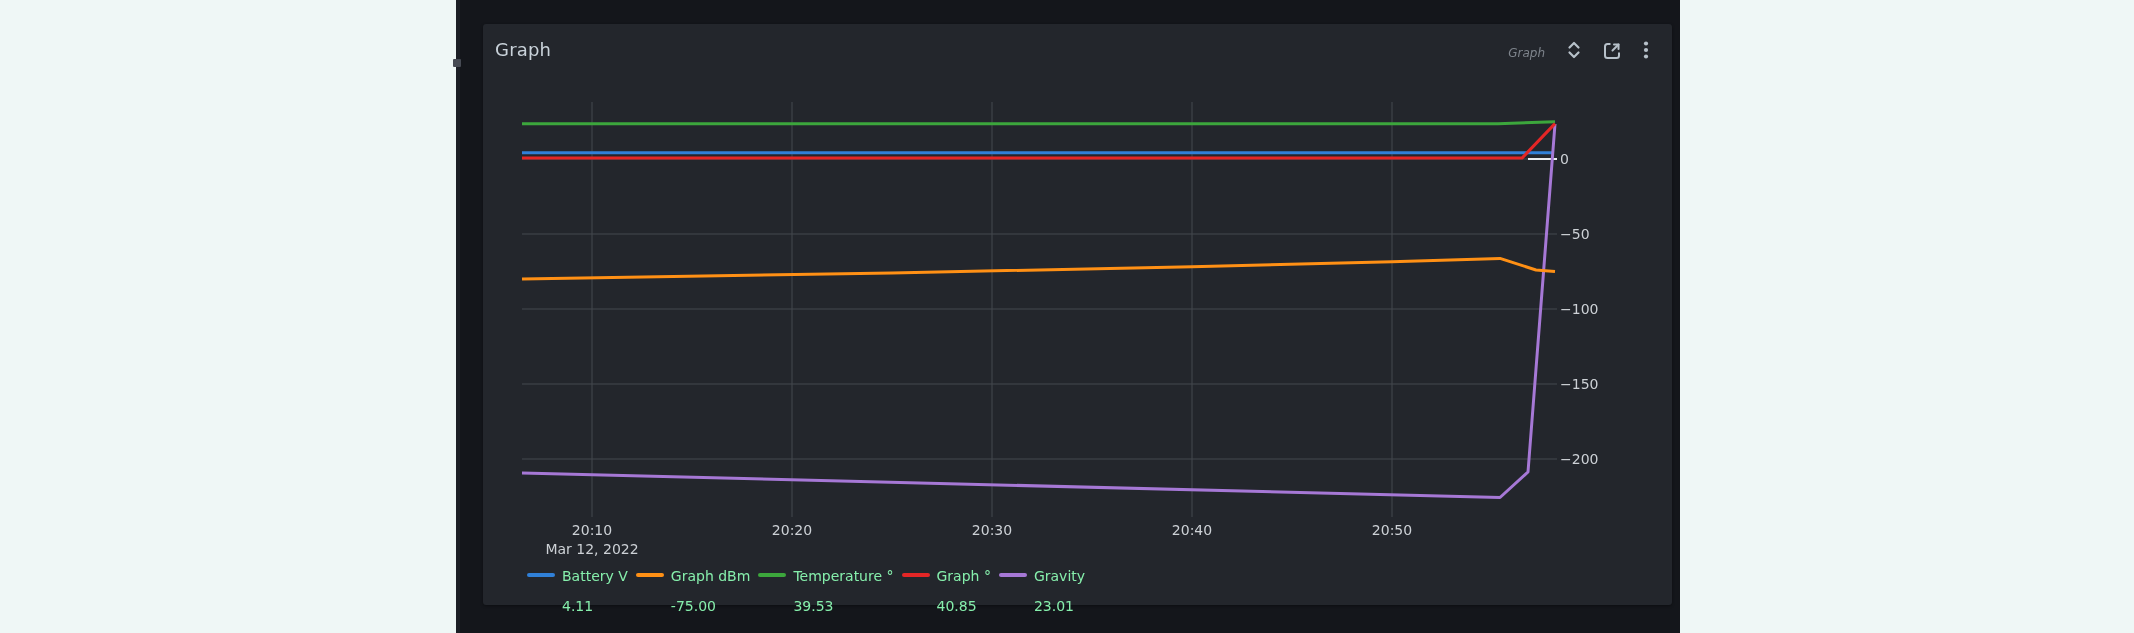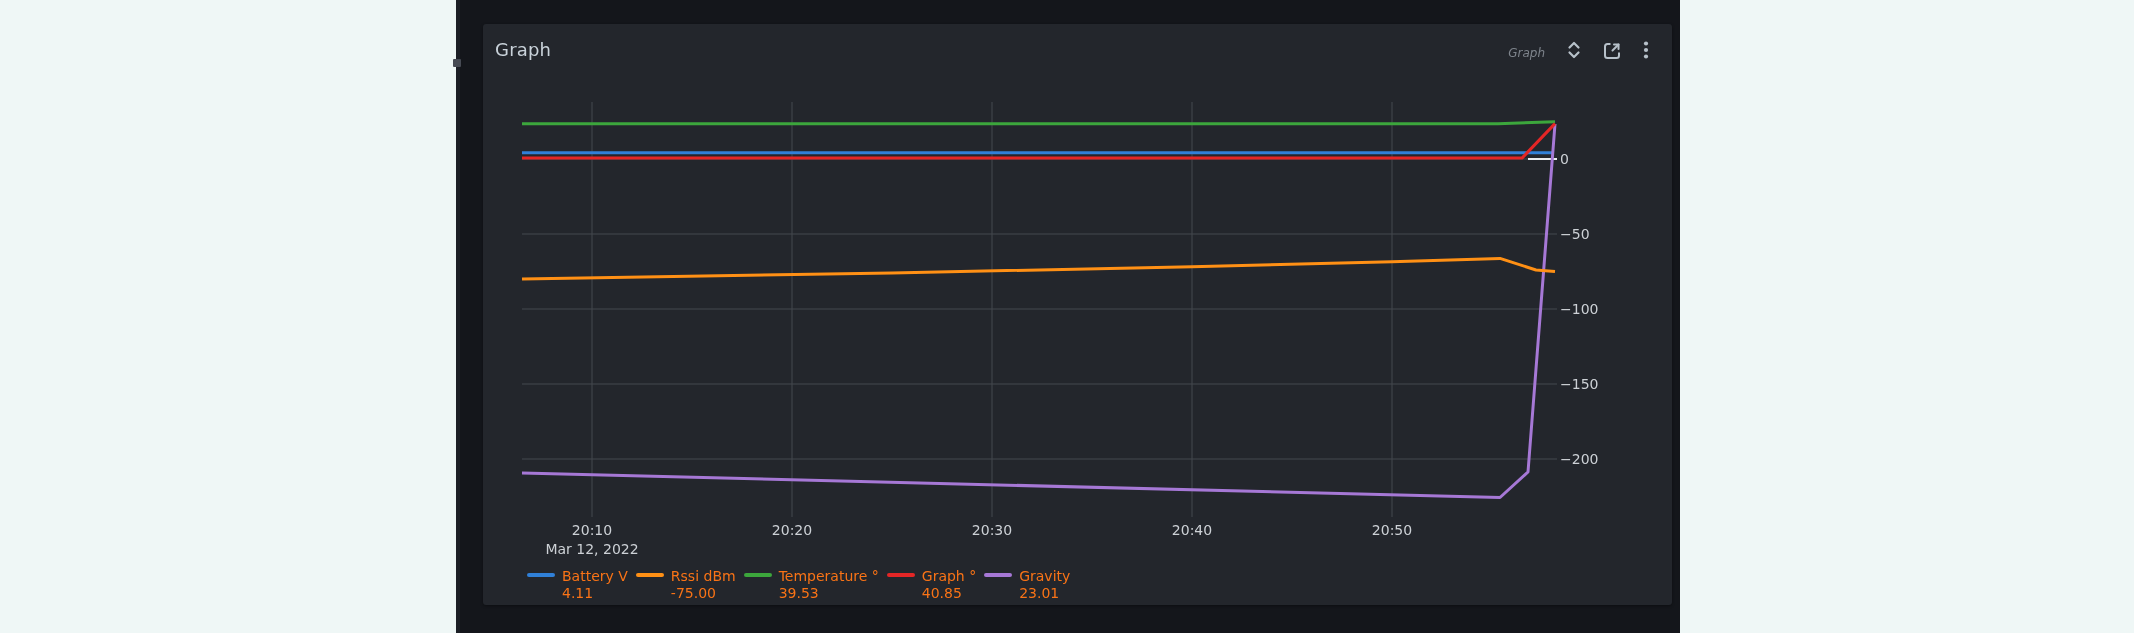--- a/index.html
+++ b/index.html
@@ -7,24 +7,24 @@
   .screen{position:relative;width:2134px;height:633px;background:#eff7f6;overflow:hidden}
   .page{position:absolute;left:456px;top:0;width:1224px;height:633px;background:#14161b}
   .edge-strip{position:absolute;left:0;top:0;width:4px;height:633px;background:#1c1f26}
   .edge-notch{position:absolute;left:-3px;top:59px;width:8px;height:8px;background:#474b54;border-radius:1px}
   .panel{position:absolute;left:27px;top:24px;width:1189px;height:581px;background:#23262c;border-radius:3px;box-shadow:0 1px 3px rgba(0,0,0,.4)}
   .panel-header{display:flex;align-items:flex-end;gap:22px;padding:12px 23px 0 12px;height:24px}
   .panel-title{flex:1;font-size:18px;color:#c9d2da;letter-spacing:.2px}
   .panel-type-label{font-size:12px;font-style:italic;color:#7e848c}
   .hicon{display:flex;align-items:center;color:#b7c1ca;cursor:pointer}
   svg.chart{position:absolute;left:0;top:0;width:1189px;height:581px;font-family:"DejaVu Sans",sans-serif}
-  .legend{position:absolute;left:44px;top:544px;display:flex;gap:8px;font-size:14px;color:#f97316;white-space:nowrap}
+  .legend{position:absolute;left:44px;top:544px;display:flex;gap:8px;font-size:14px;color:#86efac;white-space:nowrap}
   .legend-name-row{line-height:17px}
   .legend-marker{display:inline-block;width:28px;height:4px;border-radius:2px;margin-right:7px;vertical-align:middle;position:relative;top:-2px}
-  .legend-value{padding-left:35px;line-height:15px;margin-top:1px}
+  .legend-value{padding-left:35px;line-height:15px;margin-top:14px}
 </style>
 </head>
 <body>
 
 <div class="screen">
   <div class="page">
     <div class="edge-strip"></div>
     <div class="edge-notch"></div>
 
     <div class="panel">
@@ -87,21 +87,21 @@
           <polyline points="39.0,99.8 1015.0,99.8 1072.0,97.7" fill="none" stroke="#3ca63c" stroke-width="3" stroke-linejoin="round" stroke-linecap="butt"></polyline>
           <polyline points="39.0,134.1 1039.0,134.1 1072.0,99.6" fill="none" stroke="#e42626" stroke-width="3" stroke-linejoin="round" stroke-linecap="butt"></polyline>
         </svg>
 
       <div class="legend" id="legend">
           <div>
             <div class="legend-name-row"><span class="legend-marker" style="background: rgb(48, 128, 216);"></span><span>Battery V</span></div>
             <div class="legend-value">4.11</div>
           </div>
           <div>
-            <div class="legend-name-row"><span class="legend-marker" style="background: rgb(255, 144, 21);"></span><span>Rssi dBm</span></div>
+            <div class="legend-name-row"><span class="legend-marker" style="background: rgb(255, 144, 21);"></span><span>Graph dBm</span></div>
             <div class="legend-value">-75.00</div>
           </div>
           <div>
             <div class="legend-name-row"><span class="legend-marker" style="background: rgb(60, 166, 60);"></span><span>Temperature °</span></div>
             <div class="legend-value">39.53</div>
           </div>
           <div>
             <div class="legend-name-row"><span class="legend-marker" style="background: rgb(228, 38, 38);"></span><span>Graph °</span></div>
             <div class="legend-value">40.85</div>
           </div>

